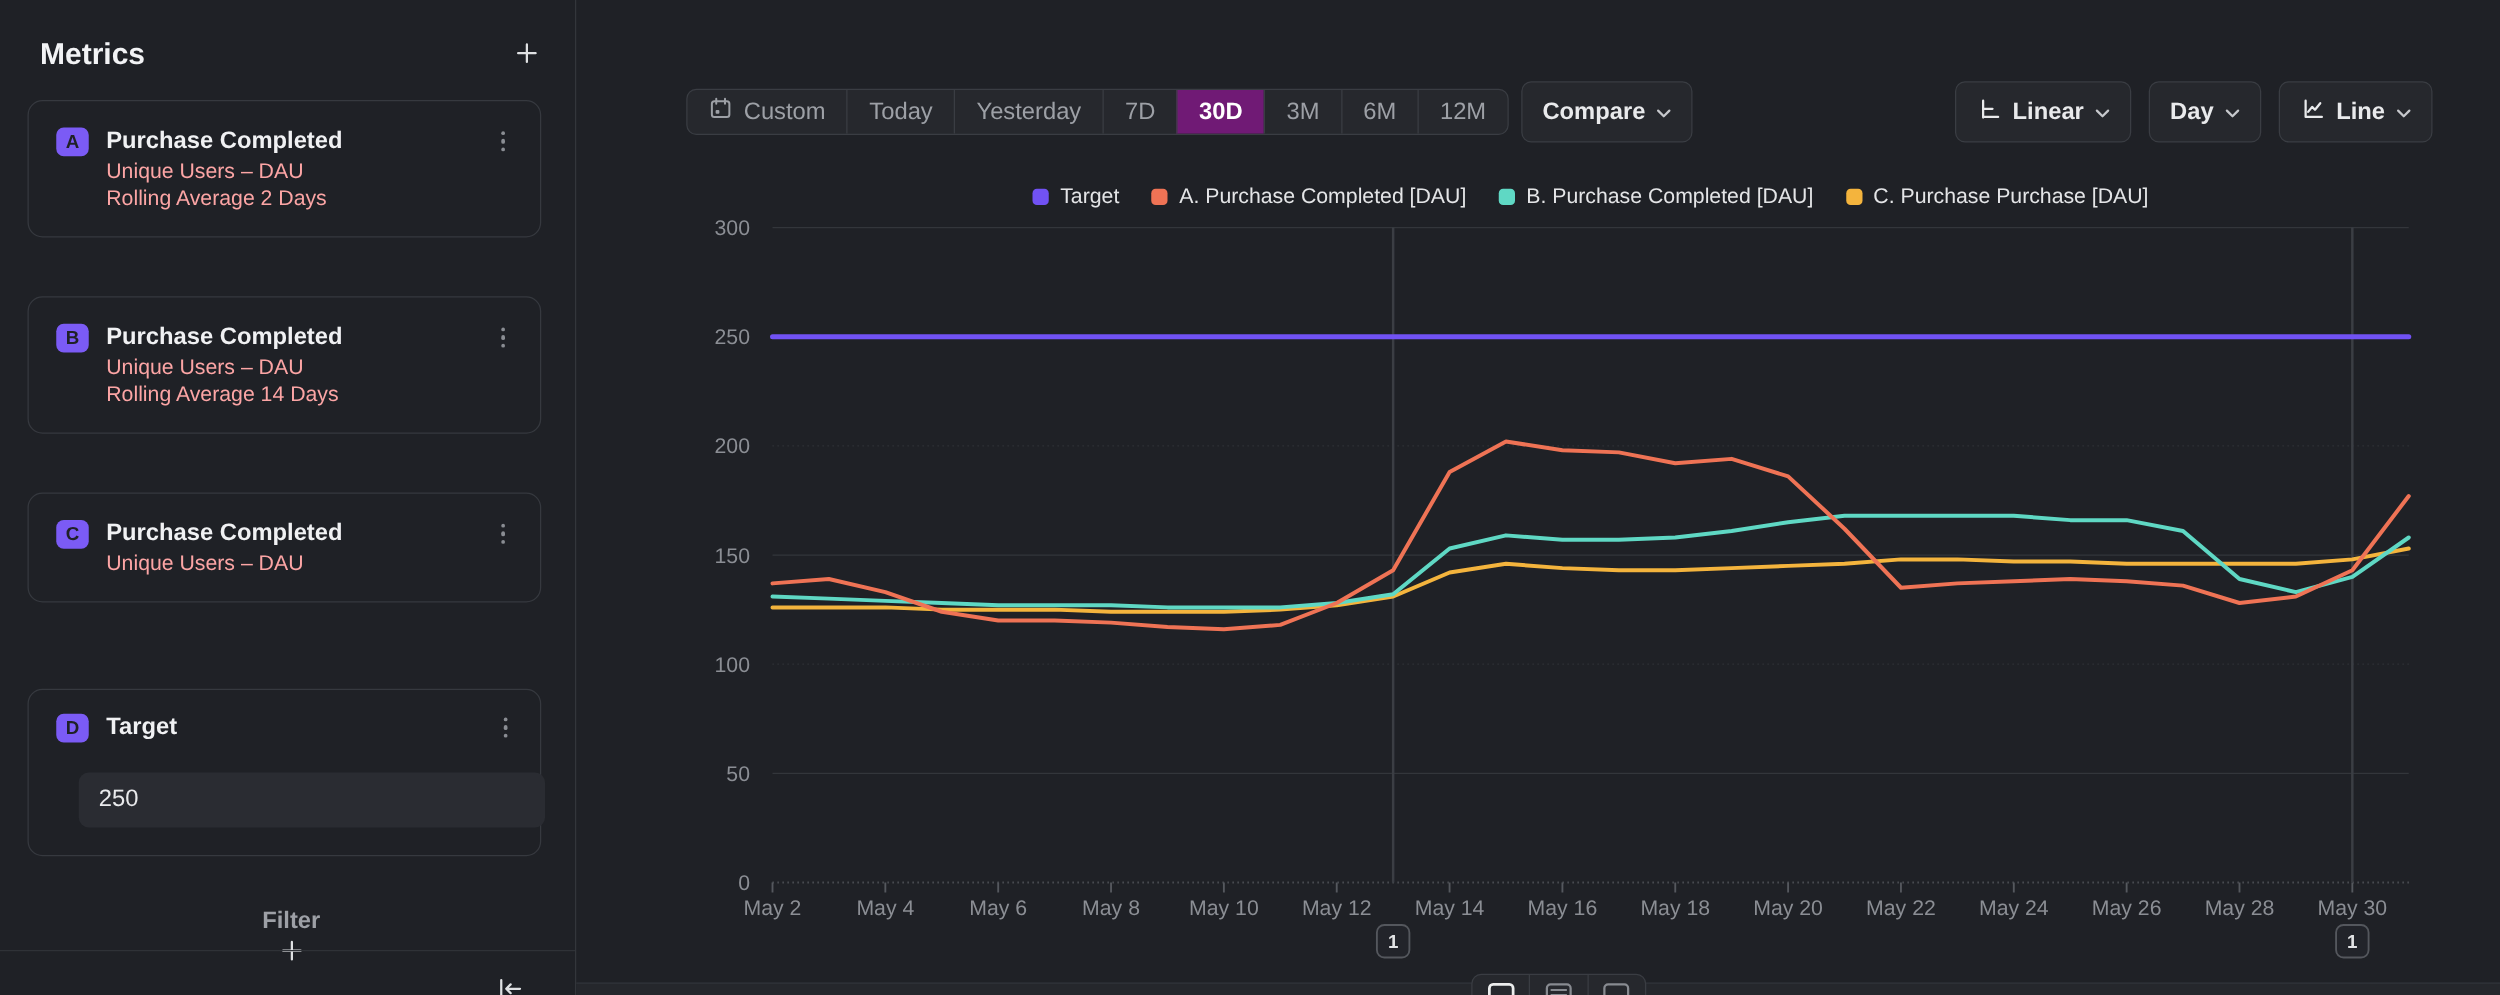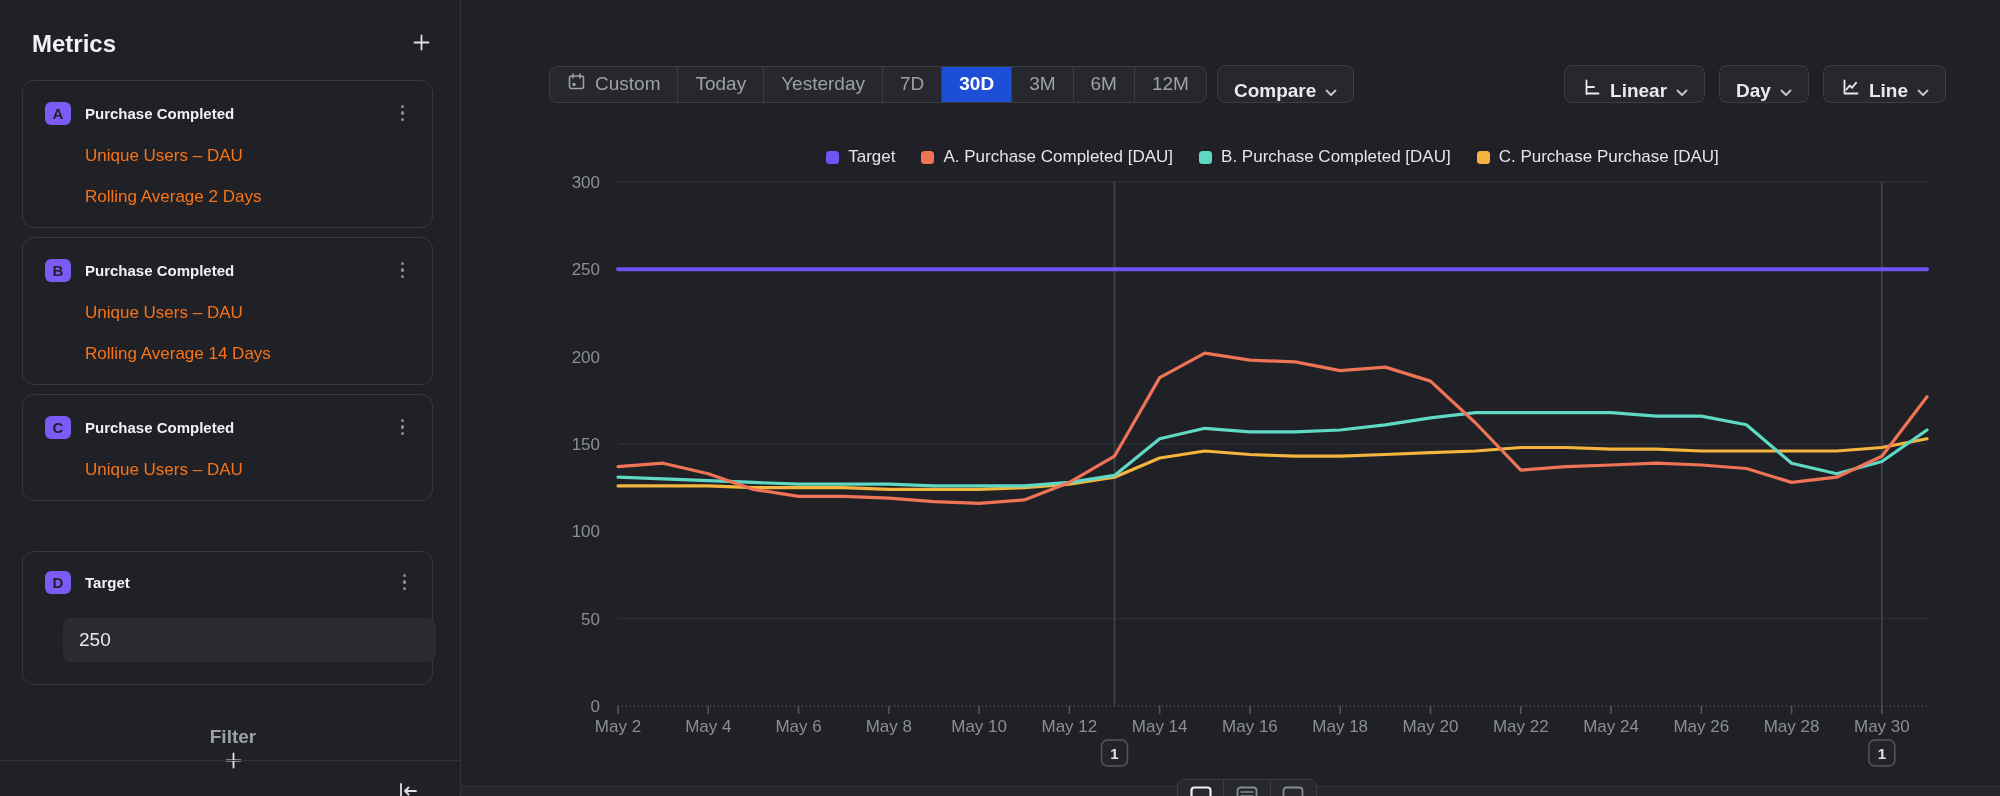--- a/index.html
+++ b/index.html
@@ -7,38 +7,38 @@
   body { background:#1f2126; font-family:"Liberation Sans", sans-serif; position:relative; color:#e9eaec; }
 
   
   .sidebar { position:absolute; left:0; top:0; width:461px; height:796px; border-right:1px solid #33363b; }
   .side-header { position:absolute; left:32px; right:26px; top:30px; display:flex; justify-content:space-between; align-items:center; }
   .side-title { font-size:24px; font-weight:700; color:#f2f3f5; }
   .icon-btn { background:none; border:none; cursor:pointer; display:flex; align-items:center; justify-content:center; padding:2px; }
   .card { position:absolute; left:22px; width:411px; border:1px solid #36393f; border-radius:12px; padding:20px 22px; }
   .card-head { display:flex; align-items:center; height:24px; }
   .badge { width:26px; height:23px; border-radius:6px; background:#7b5bf5; color:#1f2126; font-size:15px; font-weight:700; display:flex; align-items:center; justify-content:center; flex:none; }
-  .card-title { font-size:15px; font-weight:700; color:#f0f1f3; margin-left:14px; flex:1; }
+  .card-title { font-size:19px; font-weight:700; color:#f0f1f3; margin-left:14px; flex:1; }
   .kebab { display:flex; flex-direction:column; gap:3px; padding:4px 6px; cursor:pointer; }
   .kebab i { width:3.5px; height:3.5px; border-radius:50%; background:#8a8d93; }
-  .card-line { font-size:17px; color:#f97316; margin-left:40px; margin-top:21px; line-height:20px; }
+  .card-line { font-size:17px; color:#fca5a5; margin-left:40px; margin-top:2px; line-height:20px; }
   .target-input { margin:24px 0 0 18px; width:373px; height:44px; background:#2a2c32; border:none; border-radius:8px; color:#e9eaec; font-size:19px; padding:0 16px; font-family:"Liberation Sans", sans-serif; }
   .filter-row { position:absolute; left:32px; right:26px; top:726px; display:flex; justify-content:space-between; align-items:center;flex-direction:column; }
   .filter-label { font-size:19px; font-weight:700; color:#9da0a6; }
   .side-divider { position:absolute; left:0; right:0; top:760px; height:1px; background:#2f3237; }
   .collapse-btn { position:absolute; left:396px; top:782px; background:none; border:none; cursor:pointer; }
 
   
   .toolbar-left { position:absolute; left:549px; top:65px; display:flex; gap:10px; align-items:center; }
   .toolbar-right { position:absolute; right:54px; top:65px; display:flex; gap:14px; align-items:center; }
   .seg-control { display:flex; height:37px; background:#26282d; border:1px solid #3a3d43; border-radius:8px; overflow:hidden; }
   .seg-item { display:flex; align-items:center; gap:9px; padding:0 17px; font-size:19px; color:#9da0a6; border-left:1px solid #3a3d43; cursor:pointer; white-space:nowrap; }
   .seg-item:first-child { border-left:none; }
-  .seg-item.selected { background:#1d4ed8; color:#ffffff; font-weight:700; }
-  .btn { display:flex; align-items:flex-end; gap:9px; height:38px; padding:0 16px; background:#26282d; border:1px solid #3a3d43; border-radius:8px; font-size:19px; font-weight:700; color:#e9eaec; cursor:pointer; white-space:nowrap; }
+  .seg-item.selected { background:#701a75; color:#ffffff; font-weight:700; }
+  .btn { display:flex; align-items:center; gap:9px; height:49px; padding:0 16px; background:#26282d; border:1px solid #3a3d43; border-radius:8px; font-size:19px; font-weight:700; color:#e9eaec; cursor:pointer; white-space:nowrap; }
 
   
   .legend { position:absolute; left:618px; width:1309px; top:147px; display:flex; justify-content:center; align-items:center; gap:26px; height:20px; }
   .legend-item { display:flex; align-items:center; gap:9px; cursor:pointer; }
   .legend-item .swatch { width:13px; height:13px; border-radius:3.5px; flex:none; }
   .legend-item span.lbl { font-size:17px; color:#e4e5e7; }
 
   
   #chart-svg { position:absolute; left:0; top:0; }
   #chart-svg text { font-family:"Liberation Sans", sans-serif; }

